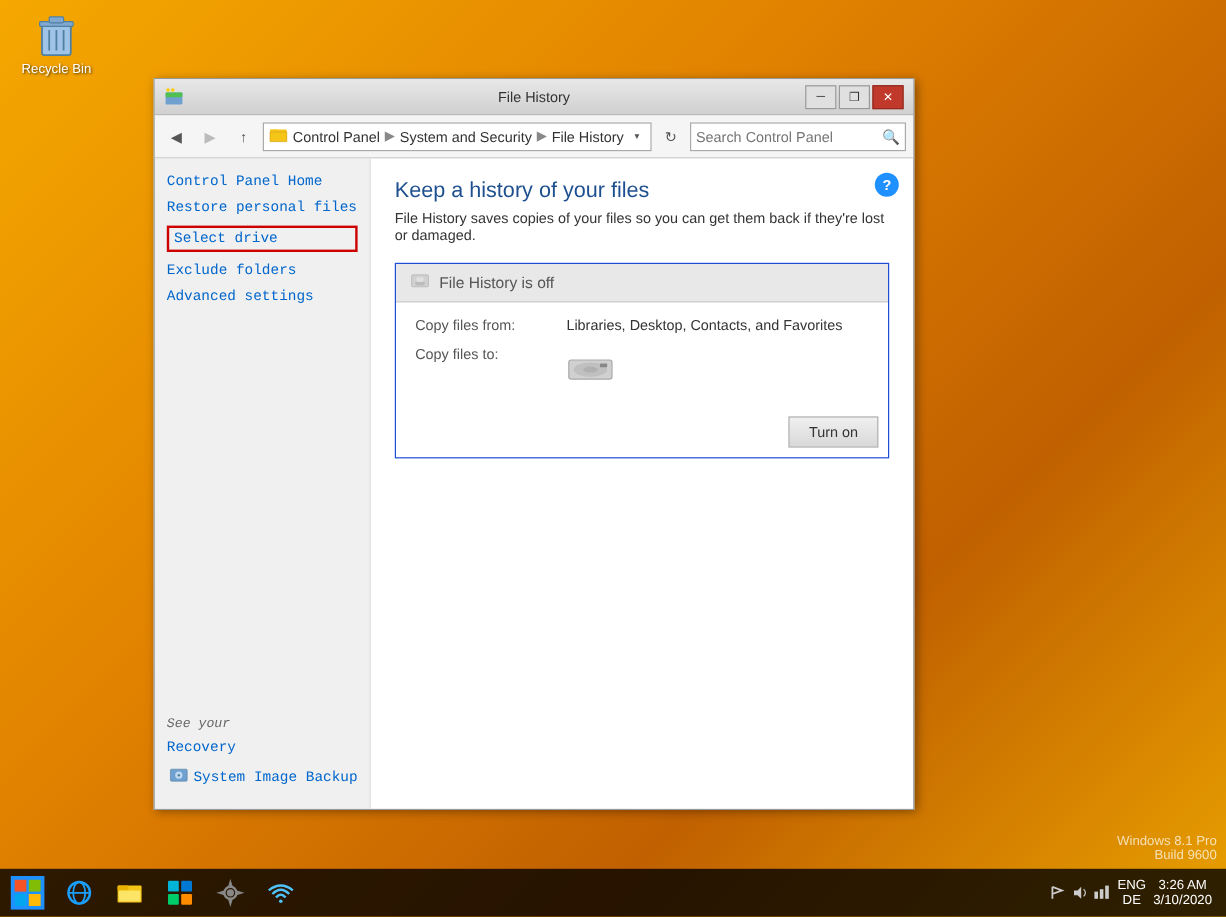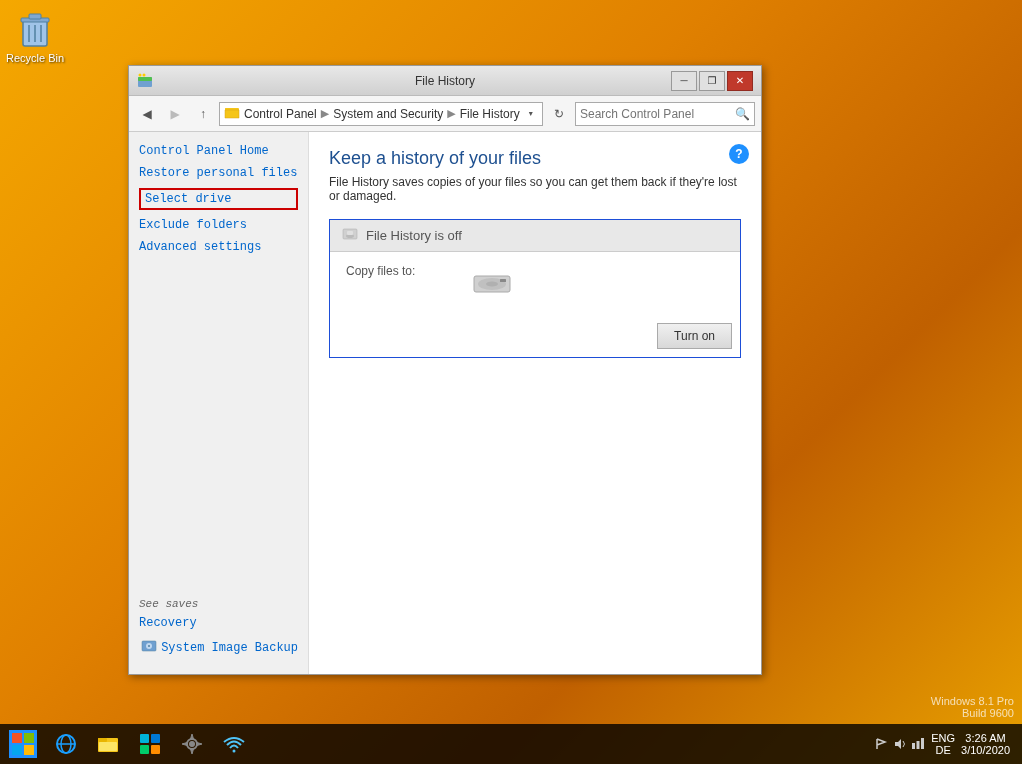--- a/index.html
+++ b/index.html
@@ -18,21 +18,21 @@
       width: 100%;
       height: 100%;
       background: linear-gradient(135deg, #f5a800 0%, #e08000 40%, #c06000 70%, #e8a000 100%);
       position: relative;
     }
 
     
     .recycle-bin {
       position: absolute;
       top: 8px;
-      left: 0;
+      left: 12px;
       display: flex;
       flex-direction: column;
       align-items: center;
       width: 70px;
       cursor: pointer;
       color: white;
       text-shadow: 1px 1px 2px rgba(0,0,0,0.7);
     }
     .recycle-bin .icon {
       width: 40px;
@@ -495,21 +495,21 @@
     <div class="content-area">
 
       <div class="sidebar">
         <a class="sidebar-link">Control Panel Home</a>
         <a class="sidebar-link">Restore personal files</a>
         <a class="sidebar-link selected">Select drive</a>
         <a class="sidebar-link">Exclude folders</a>
         <a class="sidebar-link">Advanced settings</a>
 
         <div class="sidebar-section">
-          <div class="sidebar-section-title">See saves</div>
+          <div class="sidebar-section-title">See your</div>
           <a class="sidebar-link">Recovery</a>
           <div class="sidebar-item-with-icon">
             <span>
               <svg width="16" height="16" viewBox="0 0 16 16">
                 <rect x="1" y="3" width="14" height="10" rx="1" fill="#70a0d0" stroke="#5080a0" stroke-width="0.5"></rect>
                 <circle cx="8" cy="8" r="3" fill="#c0d8f0"></circle>
                 <circle cx="8" cy="8" r="1" fill="#5080a0"></circle>
               </svg>
             </span>
             <a class="sidebar-link" style="margin-bottom:0">System Image Backup</a>
@@ -528,20 +528,24 @@
             <span>
               <svg width="16" height="16" viewBox="0 0 16 16">
                 <rect x="1" y="3" width="14" height="10" rx="1" fill="#d0d0d0" stroke="#aaa" stroke-width="0.5"></rect>
                 <ellipse cx="8" cy="10" rx="4" ry="2" fill="#bbb"></ellipse>
                 <rect x="5" y="5" width="6" height="4" rx="1" fill="#e0e0e0"></rect>
               </svg>
             </span>
             <span>File History is off</span>
           </div>
           <div class="status-box-content">
+            <div class="status-row">
+              <span class="status-label">Copy files from:</span>
+              <span class="status-value">Libraries, Desktop, Contacts, and Favorites</span>
+            </div>
             <div class="status-row" style="align-items:flex-start">
               <span class="status-label">Copy files to:</span>
               <div class="drive-info">
                 <span>
                   <svg width="40" height="30" viewBox="0 0 40 30">
                     <rect x="2" y="8" width="36" height="16" rx="2" fill="#d0d0d0" stroke="#aaa" stroke-width="1"></rect>
                     <ellipse cx="20" cy="16" rx="14" ry="6" fill="#c0c0c0"></ellipse>
                     <ellipse cx="20" cy="16" rx="6" ry="2.5" fill="#b0b0b0"></ellipse>
                     <rect x="28" y="11" width="6" height="3" rx="0.5" fill="#888"></rect>
                   </svg>

